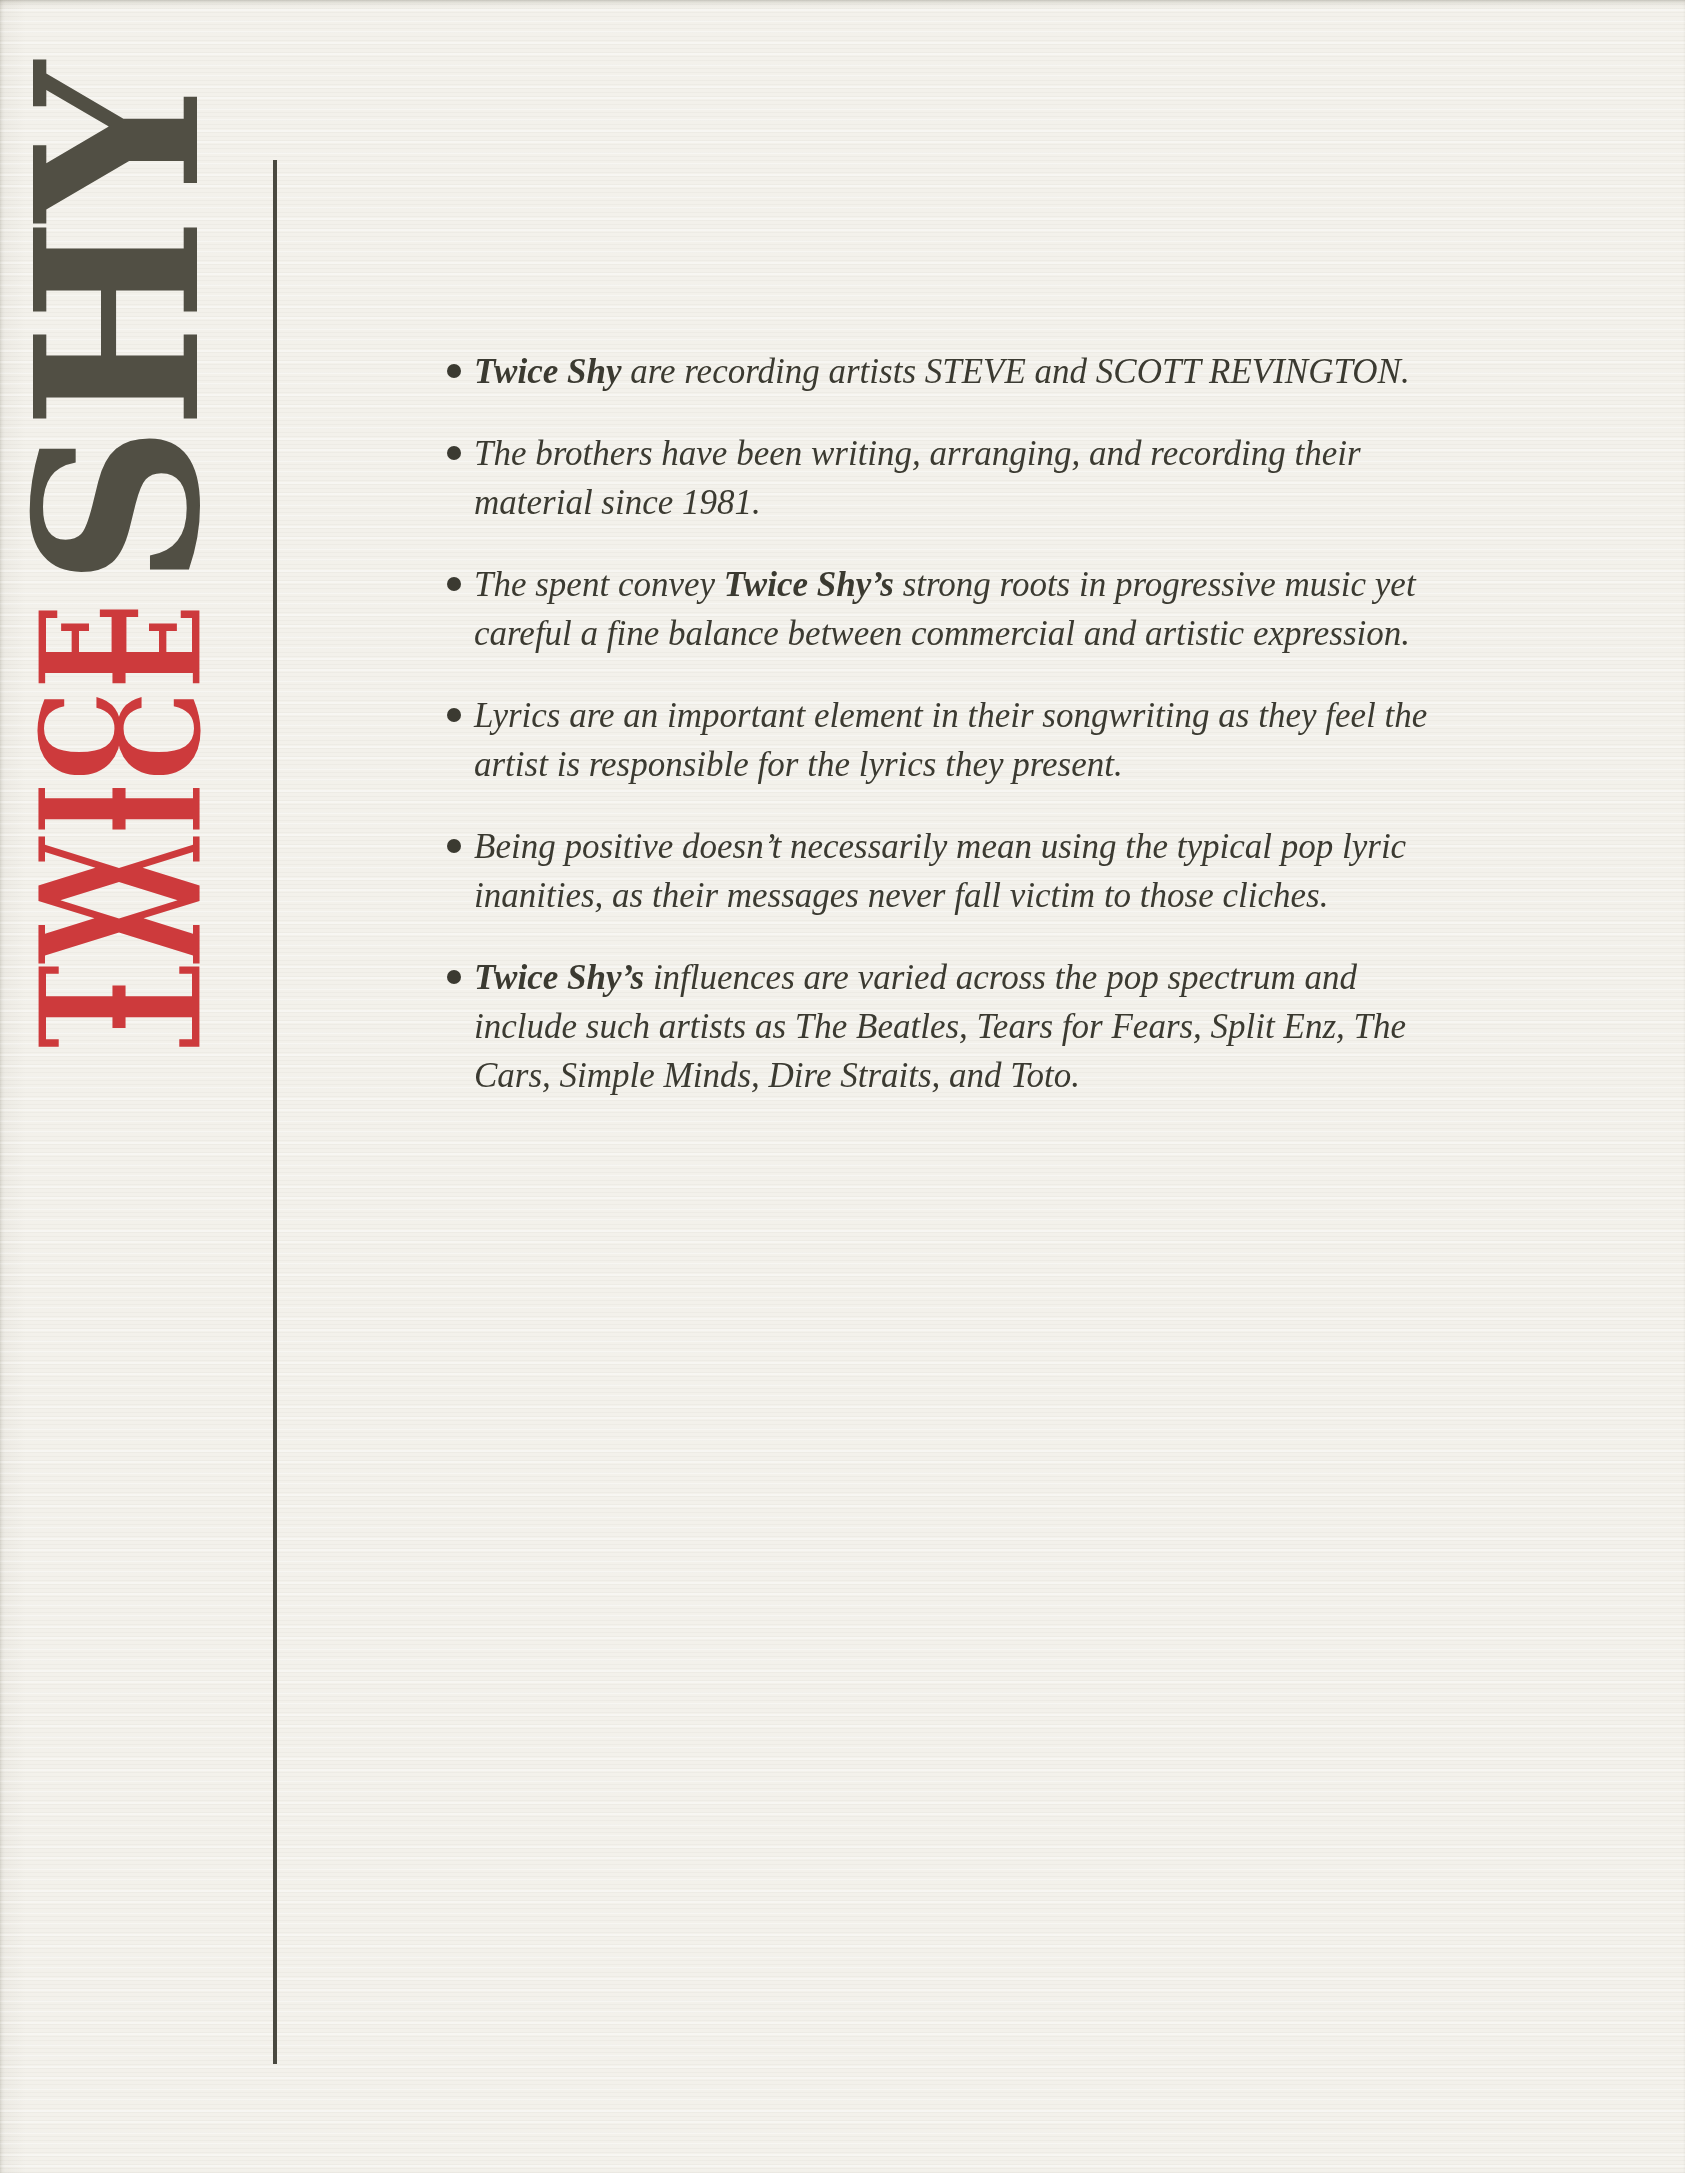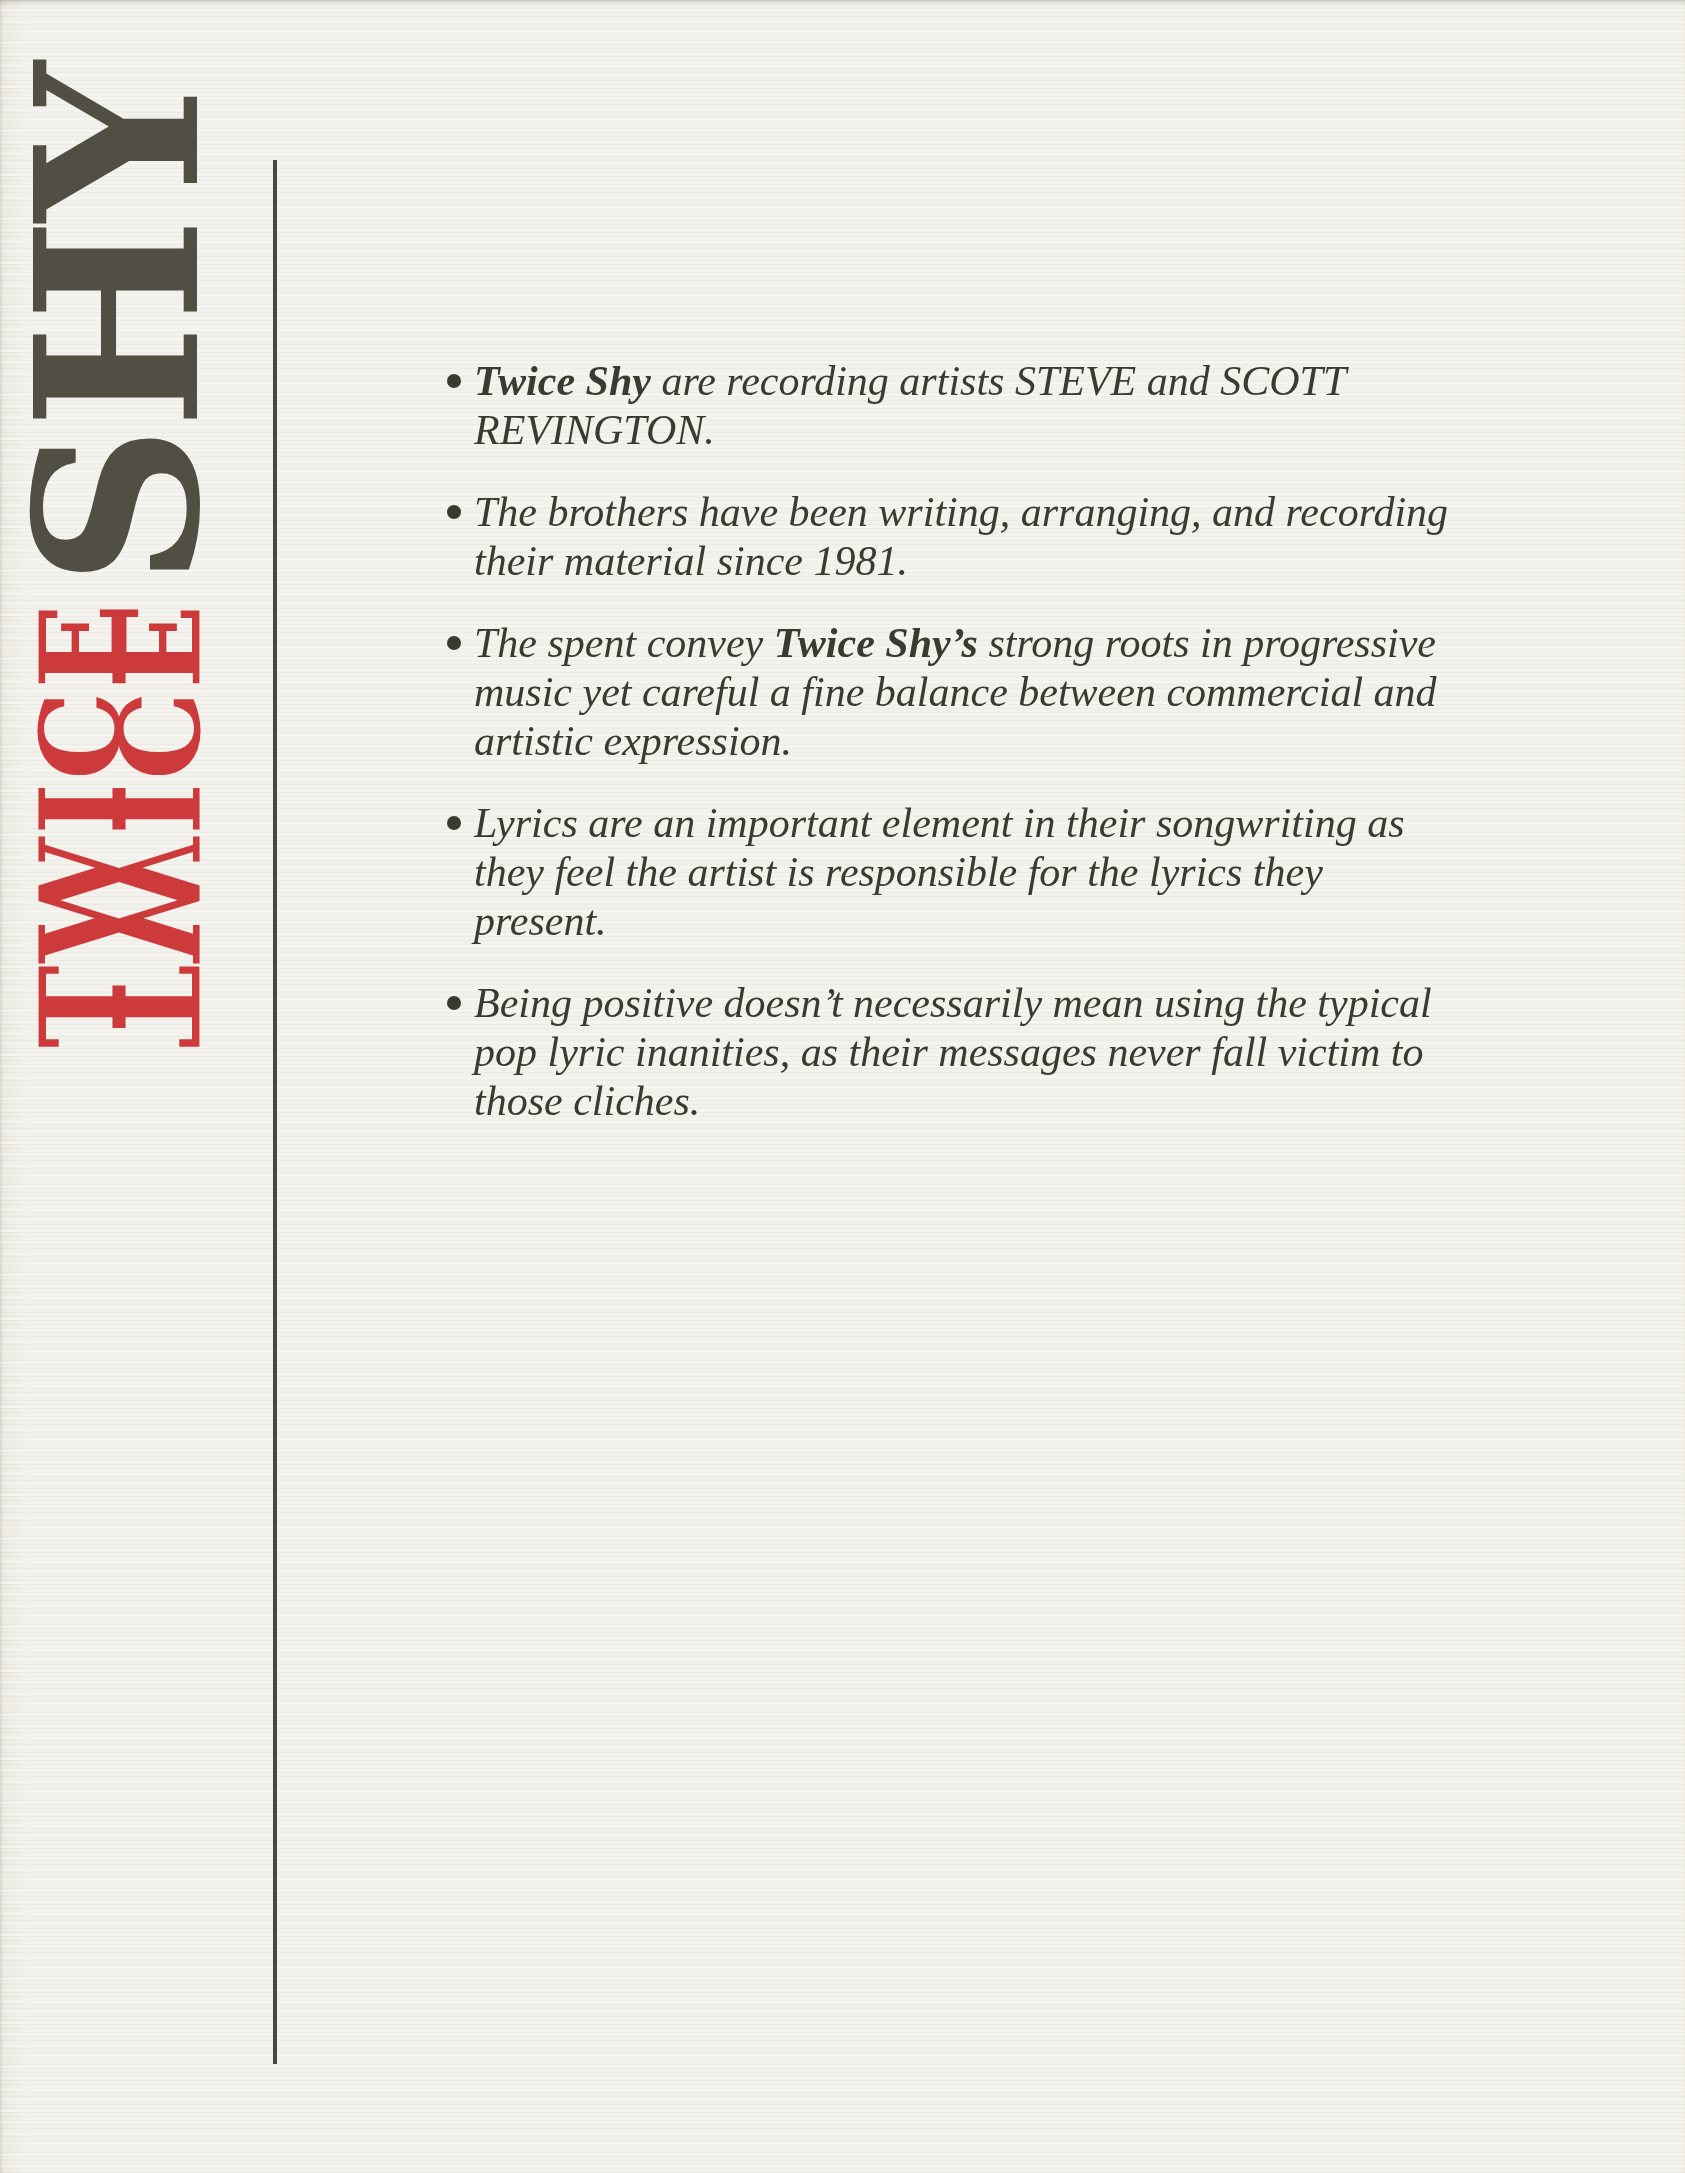--- a/index.html
+++ b/index.html
@@ -52,22 +52,22 @@
     font-size:224px;letter-spacing:-4px;
     color:var(--logo-dark);
   }
 
   
   .bullets{
     position:absolute;left:447px;top:343px;width:1010px;
     margin:0;padding:0;list-style:none;
   }
   .bullets li{
-    display:flex;margin:14px 0 33px 0;
-    font-style:italic;font-size:42px;line-height:49px;
+    display:flex;margin:4px 0 33px 0;
+    font-style:italic;font-size:35px;line-height:49px;
     color:var(--ink);
   }
   .bullets .dot{
     flex:none;width:14px;height:14px;border-radius:50%;
     background:var(--ink);margin:17px 13px 0 0;
   }
   .bullets .txt{flex:1;}
   .bullets .b{font-weight:bold;}
 </style>
 </head>
@@ -105,16 +105,20 @@
         <span class="txt"><span>The spent convey </span><span class="b">Twice Shy’s</span><span> strong roots in progressive music yet careful a fine balance between commercial and artistic expression.</span></span>
       </li>
       <li>
         <span class="dot"></span>
         <span class="txt"><span>Lyrics are an important element in their songwriting as they feel the artist is responsible for the lyrics they present.</span></span>
       </li>
       <li>
         <span class="dot"></span>
         <span class="txt"><span>Being positive doesn’t necessarily mean using the typical pop lyric inanities, as their messages never fall victim to those cliches.</span></span>
       </li>
+      <li>
+        <span class="dot"></span>
+        <span class="txt"><span class="b">Twice Shy’s</span><span> influences are varied across the pop spectrum and include such artists as The Beatles, Tears for Fears, Split Enz, The Cars, Simple Minds, Dire Straits, and Toto.</span></span>
+      </li>
     </ul>
 
 </div>
 
 
 </body></html>

